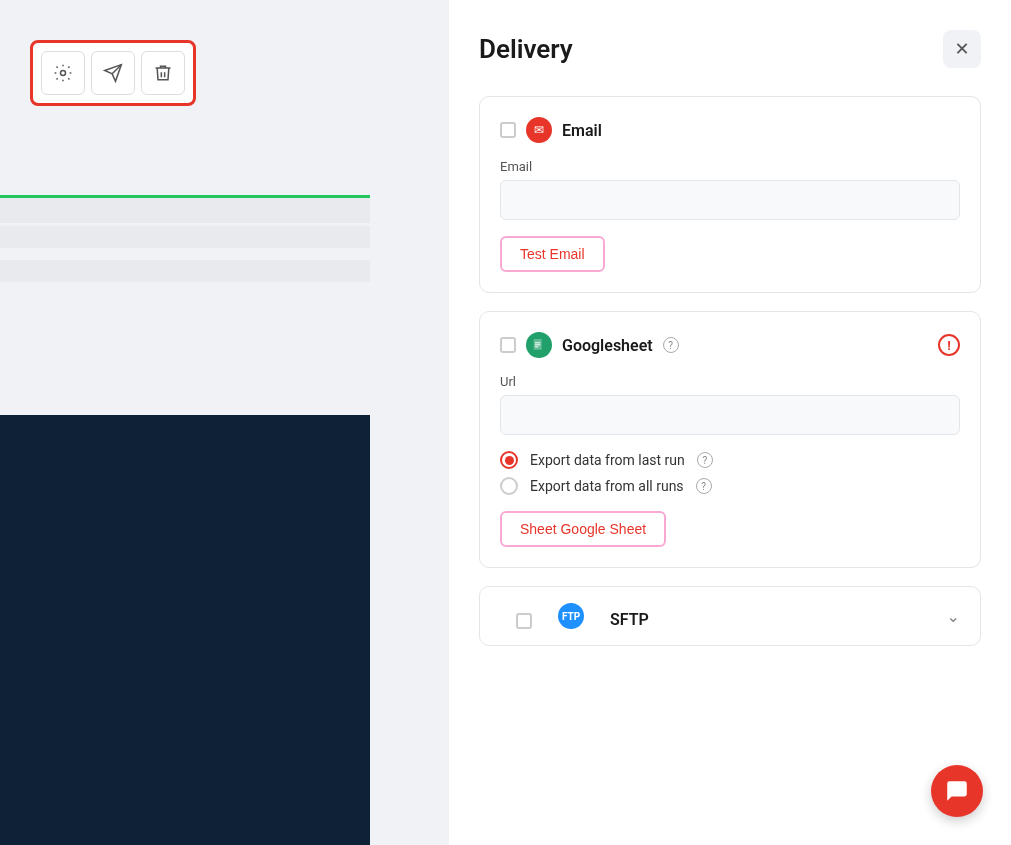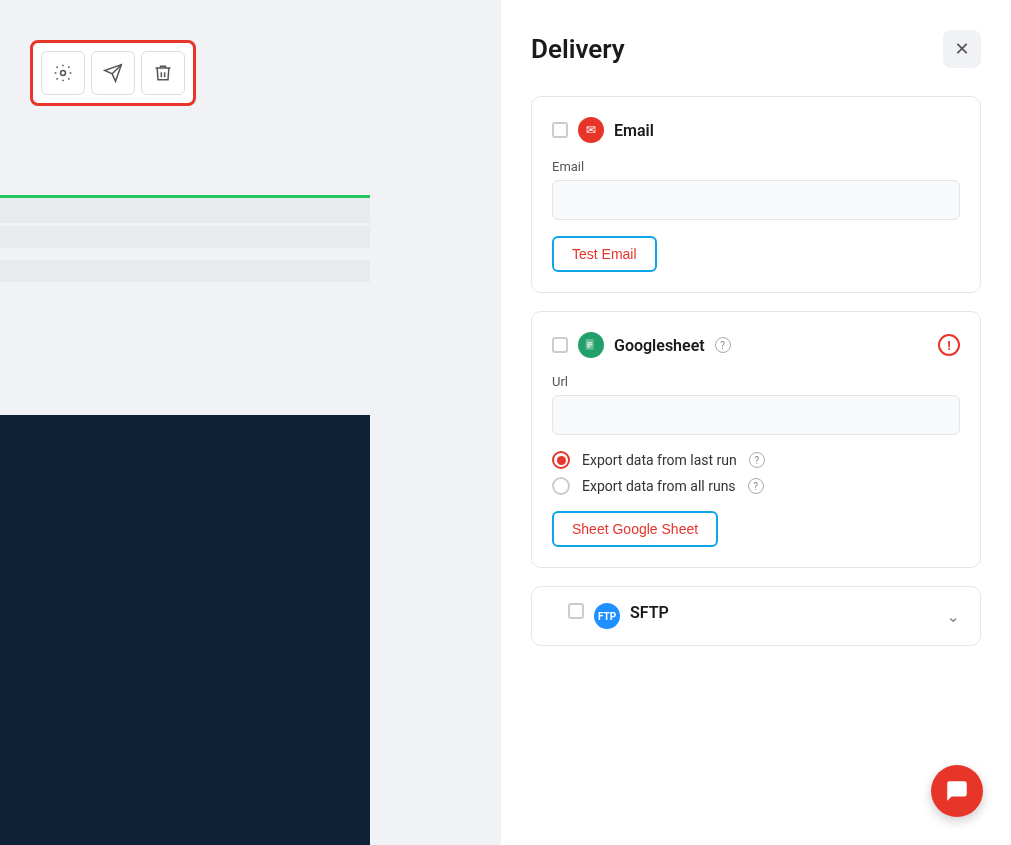--- a/index.html
+++ b/index.html
@@ -77,21 +77,21 @@
       width: 370px;
       height: 430px;
       background: #0f2136;
     }
 
     
     .delivery-panel {
       position: absolute;
       right: 0;
       top: 0;
-      width: 510px;
+      width: 562px;
       height: 845px;
       background: white;
       padding: 30px 30px;
       overflow-y: auto;
     }
 
     .delivery-header {
       display: flex;
       align-items: center;
       justify-content: space-between;
@@ -229,21 +229,21 @@
       border: 1px solid #e2e6ea;
       border-radius: 6px;
       background: #f8f9fa;
       padding: 0 12px;
       font-size: 14px;
       outline: none;
       margin-bottom: 16px;
     }
 
     .test-btn {
-      border: 2px solid #0ea5e9;
+      border: 2px solid #f9a8d4;
       background: white;
       color: #e8352a;
       border-radius: 6px;
       padding: 8px 18px;
       font-size: 14px;
       font-weight: 500;
       cursor: pointer;
     }
 
     .radio-group {
@@ -286,22 +286,22 @@
     }
 
     .sftp-section {
       display: flex;
       align-items: center;
       justify-content: space-between;
     }
 
     .sftp-left {
       display: flex;
-      align-items: flex-start;
-      gap: 10px;
+      align-items: flex-end;
+      gap: 26px;
       padding-left: 16px;
     }
 
     .chevron-icon {
       color: #888;
       font-size: 16px;
     }
 
     
     .chat-bubble {

